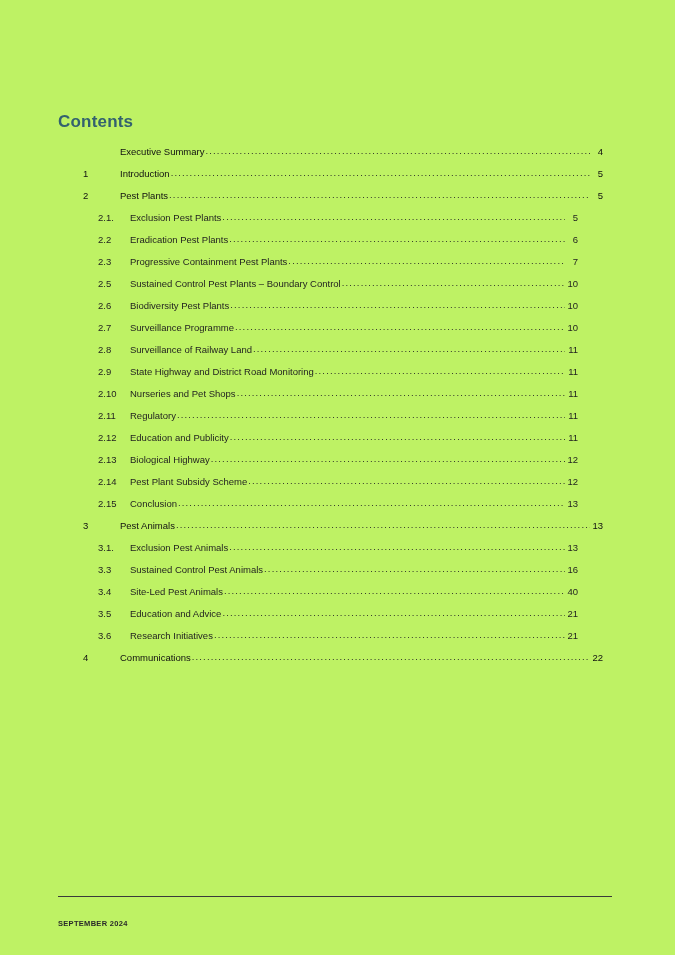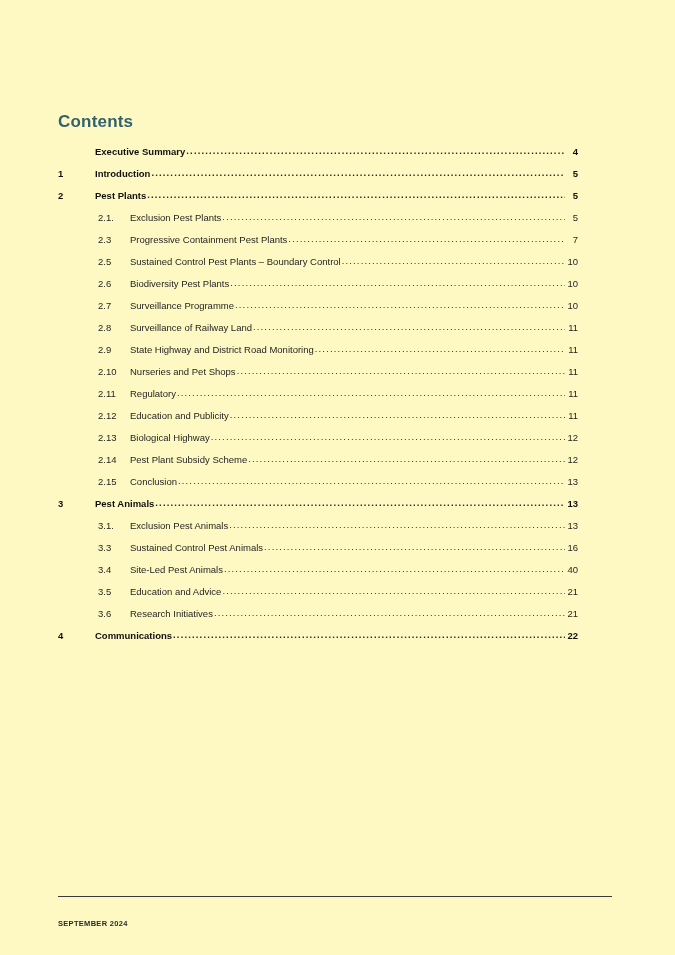--- a/index.html
+++ b/index.html
@@ -11,21 +11,21 @@
     height: 955px;
     background: #808080;
     font-family: "Liberation Sans", sans-serif;
     overflow: hidden;
     position: relative;
   }
 
   .page {
     position: absolute;
     inset: 0;
-    background: #fef9c3;
+    background: #bef264;
   }
 
   .toc-heading {
     position: absolute;
     left: 58px;
     top: 113px;
     font-size: 17px;
     font-weight: bold;
     letter-spacing: 0.2px;
     color: #33616f;
@@ -43,22 +43,23 @@
     display: flex;
     align-items: baseline;
     width: 100%;
     height: 22px;
     font-size: 9.5px;
     color: #1c1c1c;
     white-space: nowrap;
   }
 
   .toc-row.level-0 {
-    font-weight: bold;
+    font-weight: normal;
     color: #101010;
+    margin-left: 25px;
   }
 
   .toc-row.level-1 {
     font-weight: normal;
     color: #1f1f1f;
   }
 
   .num {
     flex: 0 0 auto;
     text-align: left;
@@ -148,20 +149,26 @@
         <span class="leader"></span>
         <span class="pageno">5</span>
       </div>
       <div class="toc-row level-1">
         <span class="num">2.1.</span>
         <span class="title">Exclusion Pest Plants</span>
         <span class="leader"></span>
         <span class="pageno">5</span>
       </div>
       <div class="toc-row level-1">
+        <span class="num">2.2</span>
+        <span class="title">Eradication Pest Plants</span>
+        <span class="leader"></span>
+        <span class="pageno">6</span>
+      </div>
+      <div class="toc-row level-1">
         <span class="num">2.3</span>
         <span class="title">Progressive Containment Pest Plants</span>
         <span class="leader"></span>
         <span class="pageno">7</span>
       </div>
       <div class="toc-row level-1">
         <span class="num">2.5</span>
         <span class="title">Sustained Control Pest Plants – Boundary Control</span>
         <span class="leader"></span>
         <span class="pageno">10</span>

